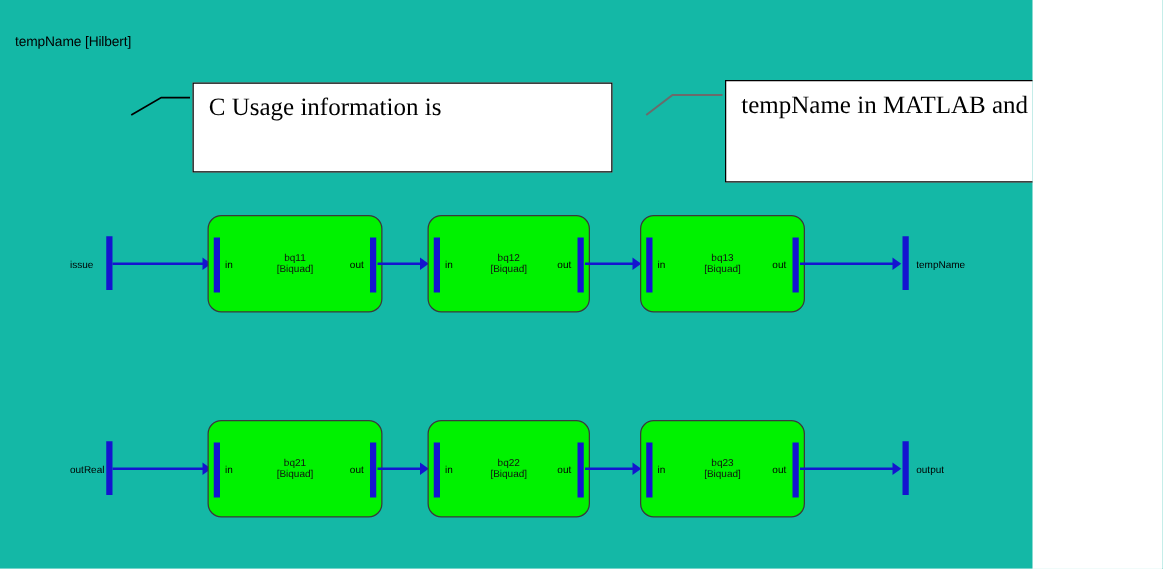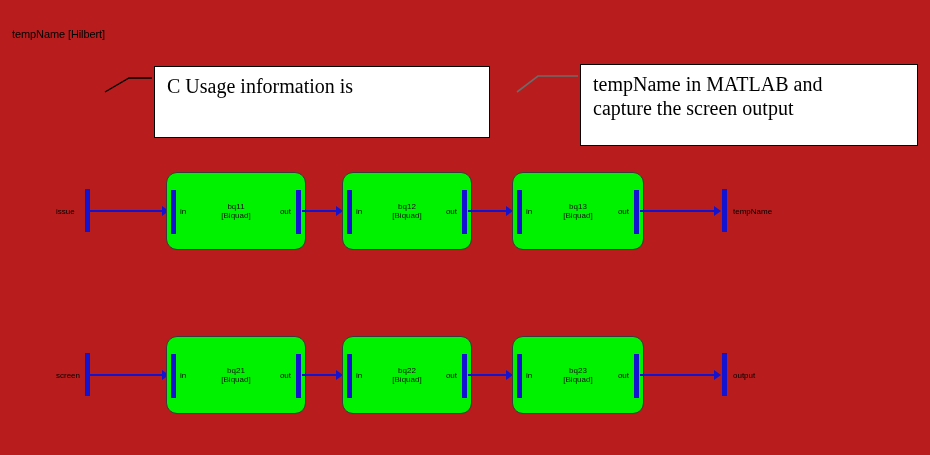--- a/index.html
+++ b/index.html
@@ -5,23 +5,23 @@
   html, body {
     margin: 0;
     padding: 0;
     background: #ffffff;
   }
   body {
     font-family: "Liberation Sans", sans-serif;
   }
   #canvas {
     position: relative;
-    width: 930px;
+    width: 826px;
     height: 455px;
-    background: #b91c1c;
+    background: #14b8a6;
     overflow: hidden;
   }
 
   
   .doc-title {
     position: absolute;
     left: 12px;
     top: 28px;
     font-family: "Liberation Sans", sans-serif;
     font-size: 11px;
@@ -136,21 +136,20 @@
   <div class="callout" style="left:154px; top:66px; width:336px; height:72px;">
     <span class="line">C Usage information is</span>
   </div>
 
   <svg class="leader" style="left:516px; top:68px;" width="64" height="26" viewBox="0 0 64 26">
     <polyline points="1,24 22,8 62,8" fill="none" stroke="#6b6b6b" stroke-width="1.6"></polyline>
   </svg>
 
   <div class="callout" style="left:580px; top:64px; width:338px; height:82px;">
     <span class="line">tempName in MATLAB and</span>
-    <span class="line">capture the screen output</span>
   </div>
 
   <div class="terminal-text" style="left:56px; top:208px;">issue</div>
   <div class="terminal" style="left:85px; top:189px; height:43px;"></div>
 
   <div class="wire" style="left:90px; top:210px; width:75px;"></div>
   <div class="arrowhead" style="left:162px; top:206px;"></div>
 
   <div class="block" style="left:166px; top:172px; width:140px; height:78px;">
     <div class="port-bar" style="left:4px; top:17px; height:44px;"></div>
@@ -190,21 +189,21 @@
     <div class="port-bar" style="right:4px; top:17px; height:44px;"></div>
     <div class="port-text" style="right:14px; top:35px;">out</div>
   </div>
 
   <div class="wire" style="left:640px; top:210px; width:78px;"></div>
   <div class="arrowhead" style="left:714px; top:206px;"></div>
 
   <div class="terminal" style="left:722px; top:189px; height:43px;"></div>
   <div class="terminal-text" style="left:733px; top:208px;">tempName</div>
 
-  <div class="terminal-text" style="left:56px; top:372px;">screen</div>
+  <div class="terminal-text" style="left:56px; top:372px;">outReal</div>
   <div class="terminal" style="left:85px; top:353px; height:43px;"></div>
 
   <div class="wire" style="left:90px; top:374px; width:75px;"></div>
   <div class="arrowhead" style="left:162px; top:370px;"></div>
 
   <div class="block" style="left:166px; top:336px; width:140px; height:78px;">
     <div class="port-bar" style="left:4px; top:17px; height:44px;"></div>
     <div class="port-text" style="left:13px; top:35px;">in</div>
     <div class="block-label">
       <span>bq21</span>

